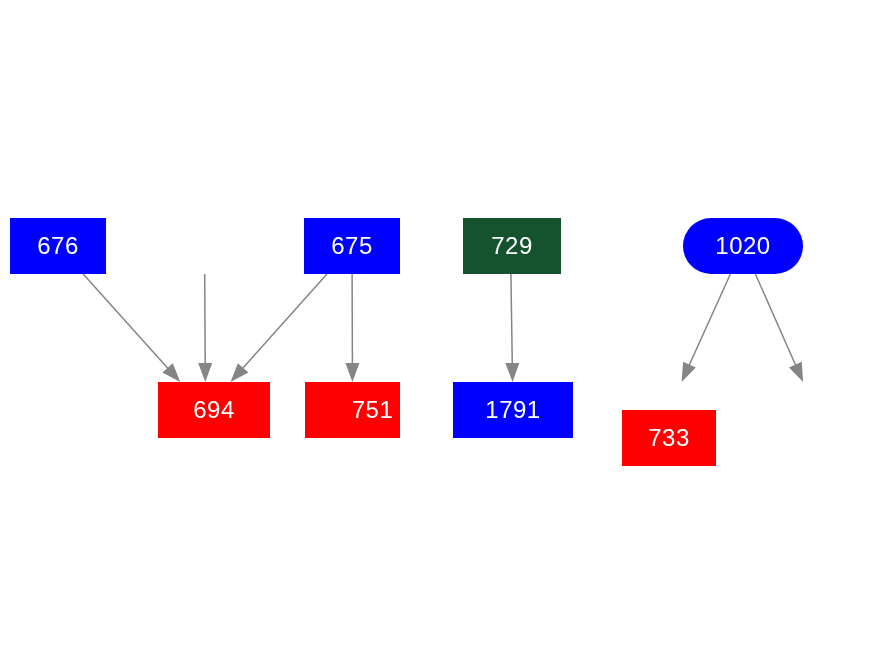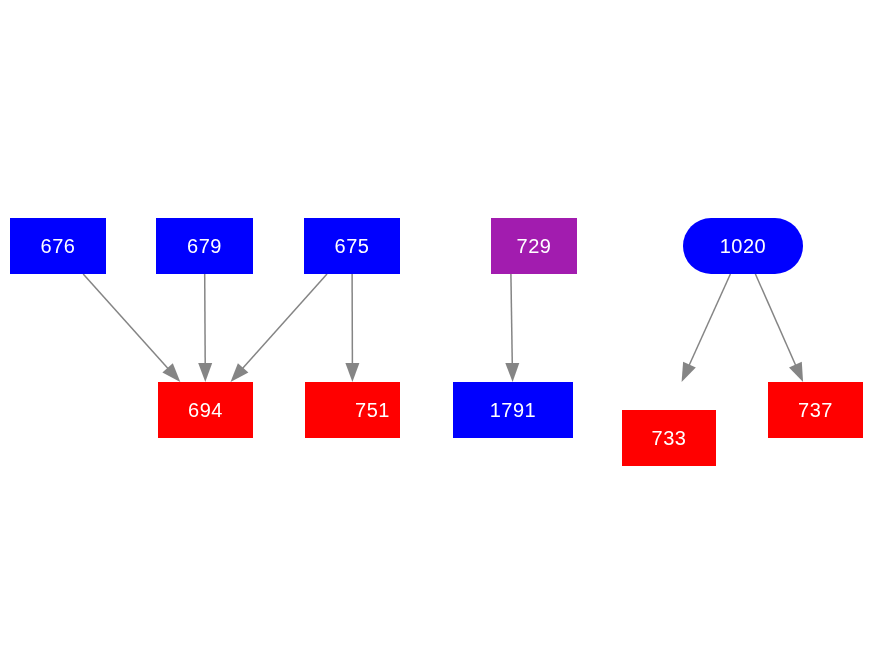--- a/index.html
+++ b/index.html
@@ -24,21 +24,21 @@
     pointer-events: none;
   }
   .node {
     position: absolute;
     display: flex;
     align-items: center;
     justify-content: center;
     box-sizing: border-box;
   }
   .node-label {
-    font-size: 20px;
+    font-size: 24px;
     line-height: 1;
     letter-spacing: 0.5px;
     user-select: none;
   }
 </style>
 </head>
 <body>
 
 <div class="canvas" style="background: rgb(255, 255, 255);">
   <svg class="edge-layer" width="875" height="656" viewBox="0 0 875 656" xmlns="http://www.w3.org/2000/svg">
@@ -53,40 +53,34 @@
       <line x1="510.9" y1="274.0" x2="512.3" y2="365.0" stroke="#858585" stroke-width="1.5"></line>
       <polygon points="512.6,382.0 505.3,363.1 519.3,362.9" fill="#858585"></polygon>
       <line x1="730.4" y1="274.0" x2="688.6" y2="366.5" stroke="#858585" stroke-width="1.5"></line>
       <polygon points="681.6,382.0 683.1,361.8 695.8,367.6" fill="#858585"></polygon>
       <line x1="755.4" y1="274.0" x2="796.2" y2="366.5" stroke="#858585" stroke-width="1.5"></line>
       <polygon points="803.1,382.0 789.0,367.5 801.8,361.8" fill="#858585"></polygon>
     </svg>
 <div class="node" style="left: 10px; top: 218px; width: 96px; height: 56px; background: rgb(0, 0, 255); color: rgb(255, 255, 255);">
     <span class="node-label">676</span>
   </div>
-    <div class="node" style="left: 156px; top: 218px; width: 97px; height: 56px; background: rgb(0, 0, 255); color: rgb(255, 255, 255);">
-    <span class="node-label">679</span>
-  </div>
     <div class="node" style="left: 304px; top: 218px; width: 96px; height: 56px; background: rgb(0, 0, 255); color: rgb(255, 255, 255);">
     <span class="node-label">675</span>
   </div>
-    <div class="node" style="left: 463px; top: 218px; width: 86px; height: 56px; background: #a21caf; color: rgb(255, 255, 255); margin-left: 28px;">
+    <div class="node" style="left: 463px; top: 218px; width: 98px; height: 56px; background: #14532d; color: rgb(255, 255, 255);">
     <span class="node-label">729</span>
   </div>
     <div class="node" style="left: 683px; top: 218px; width: 120px; height: 56px; background: rgb(0, 0, 255); color: rgb(255, 255, 255); border-radius: 28px;">
     <span class="node-label">1020</span>
   </div>
-    <div class="node" style="left: 158px; top: 382px; width: 95px; height: 56px; background: rgb(255, 0, 0); color: rgb(255, 255, 255);">
+    <div class="node" style="left: 158px; top: 382px; width: 112px; height: 56px; background: rgb(255, 0, 0); color: rgb(255, 255, 255);">
     <span class="node-label">694</span>
   </div>
     <div class="node" style="left: 305px; top: 382px; width: 95px; height: 56px; background: rgb(255, 0, 0); color: rgb(255, 255, 255); padding-left: 40px;">
     <span class="node-label">751</span>
   </div>
     <div class="node" style="left: 453px; top: 382px; width: 120px; height: 56px; background: rgb(0, 0, 255); color: rgb(255, 255, 255);">
     <span class="node-label">1791</span>
   </div>
     <div class="node" style="left: 622px; top: 382px; width: 94px; height: 56px; background: rgb(255, 0, 0); color: rgb(255, 255, 255); margin-top: 28px;">
     <span class="node-label">733</span>
   </div>
-    <div class="node" style="left: 768px; top: 382px; width: 95px; height: 56px; background: rgb(255, 0, 0); color: rgb(255, 255, 255);">
-    <span class="node-label">737</span>
-  </div>
   </div>
 
 </body></html>

